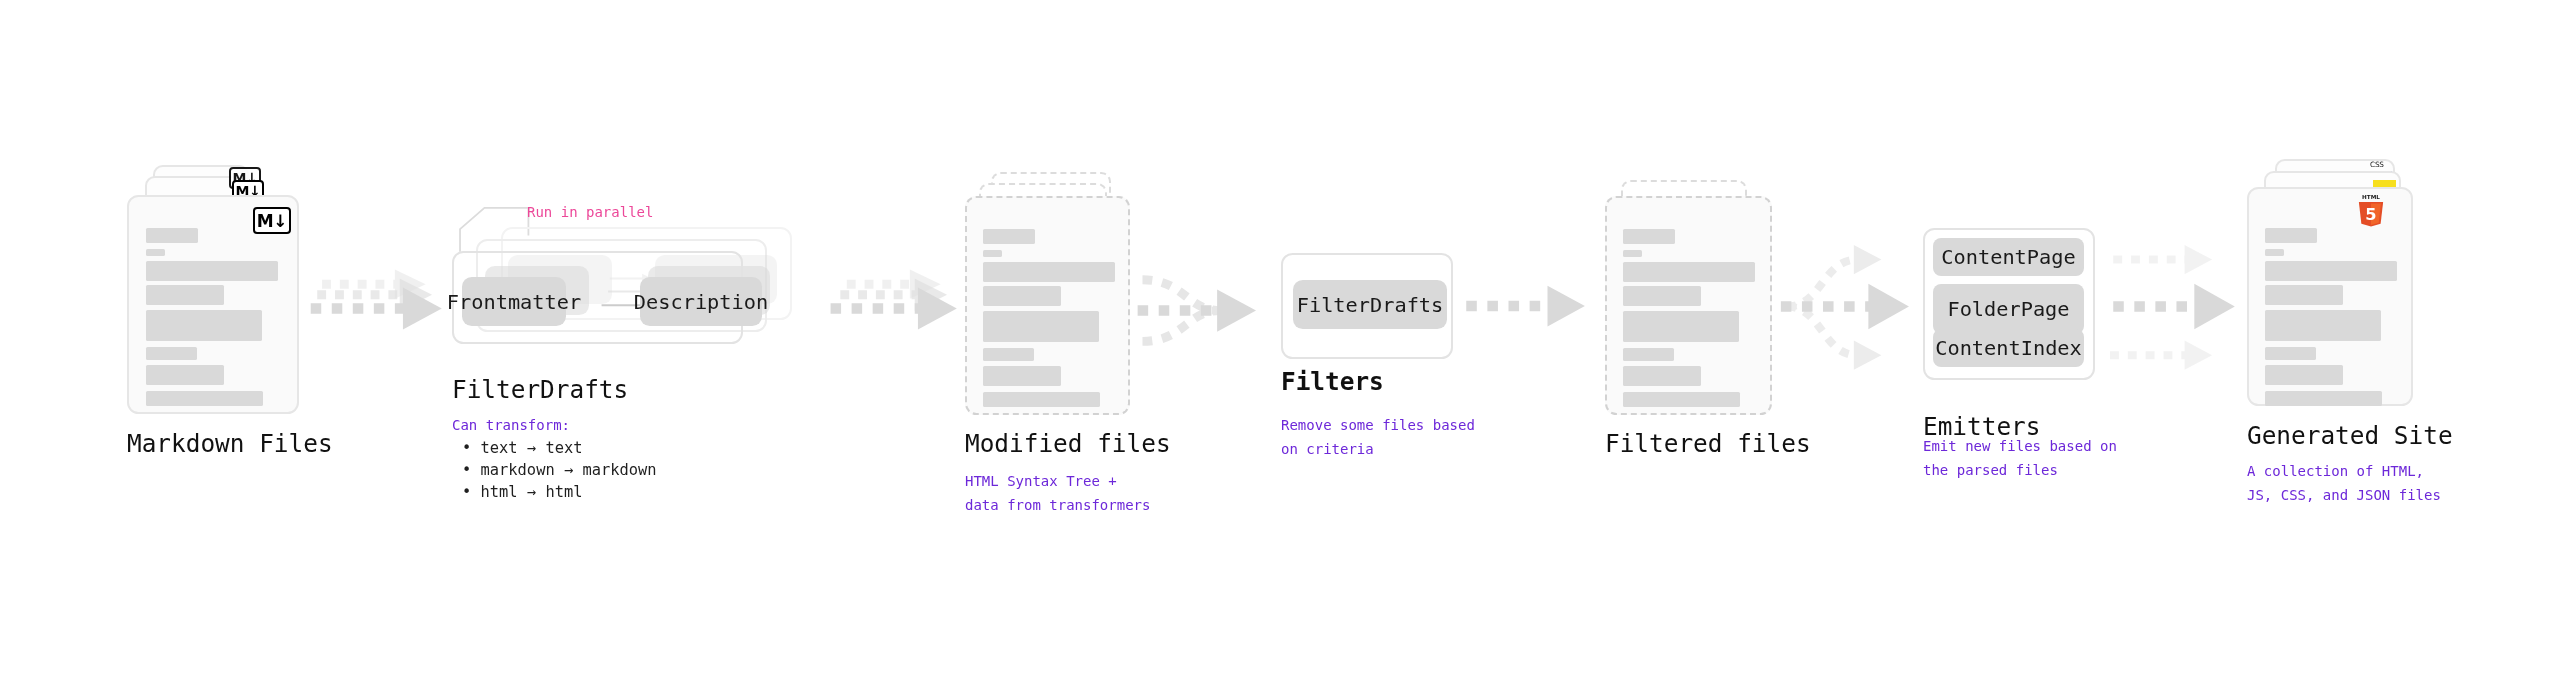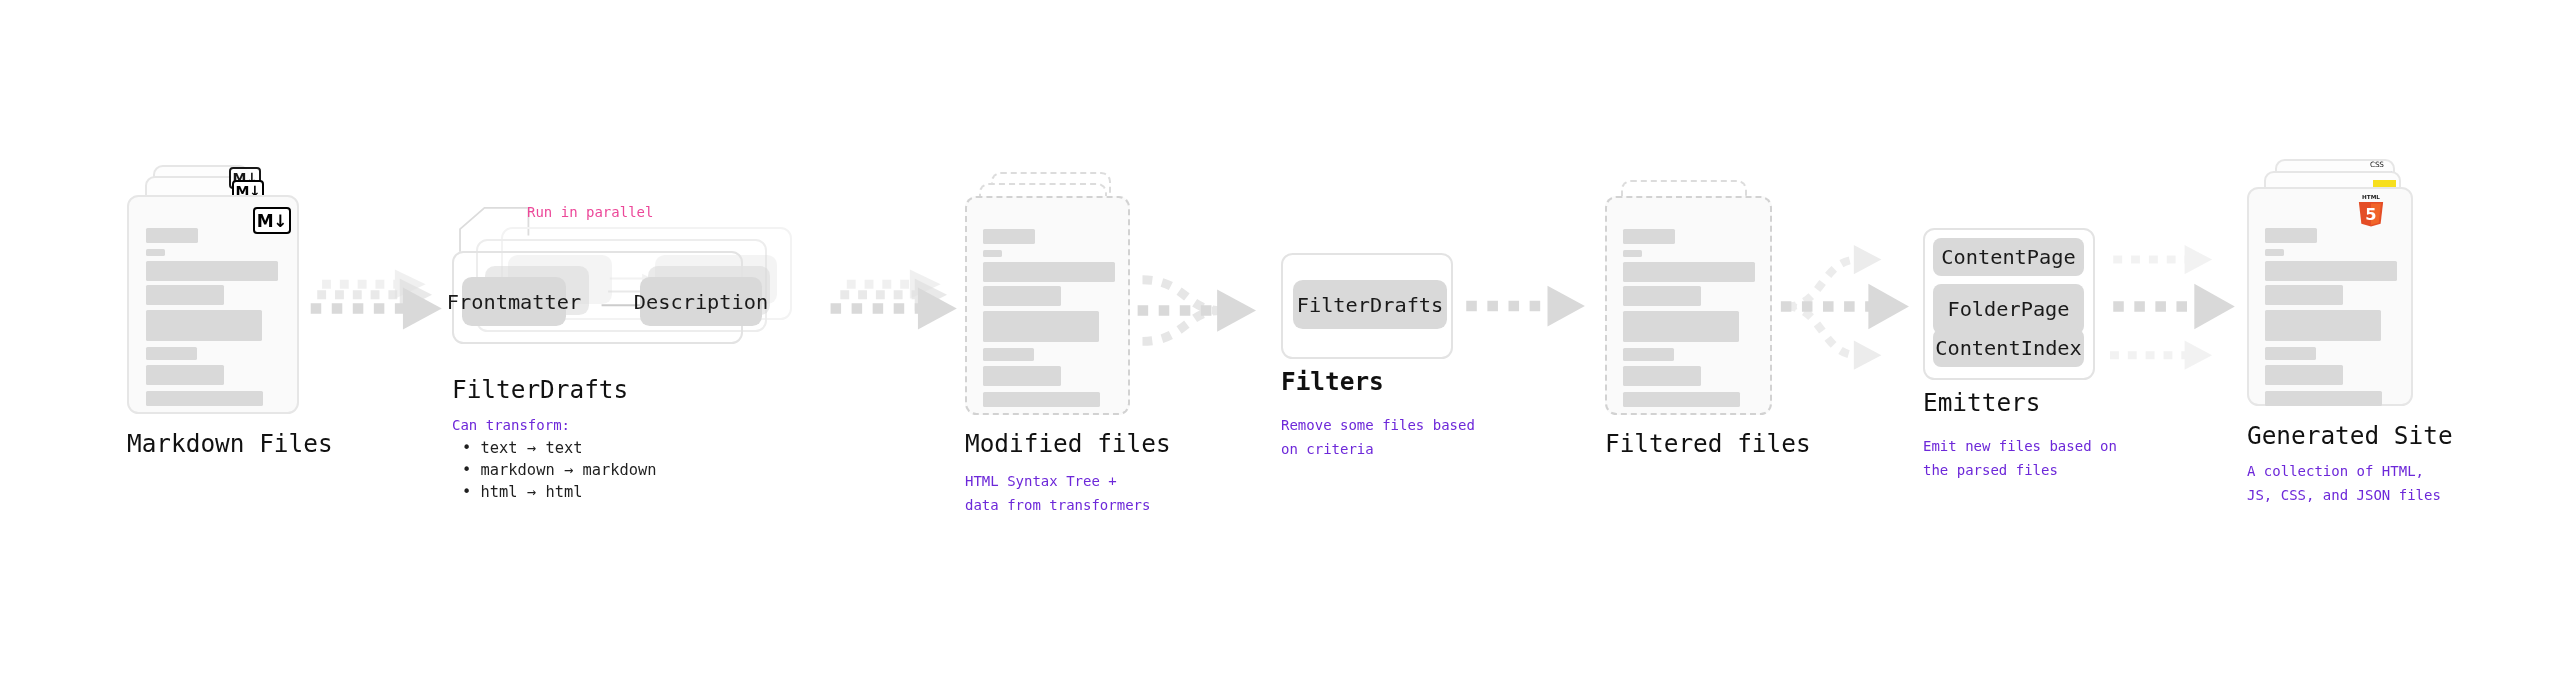--- a/index.html
+++ b/index.html
@@ -341,21 +341,21 @@
     <div class="pill" style="left:1933px; top:238px; width:151px; height:38px; border-radius:8.1px;">
         <span>ContentPage</span>
       </div>
     <div class="pill" style="left:1933px; top:284px; width:151px; height:50px; border-radius:8.1px;">
         <span>FolderPage</span>
       </div>
     <div class="pill" style="left:1933px; top:329px; width:151px; height:38px; border-radius:8.1px;">
         <span>ContentIndex</span>
       </div>
 
-    <div class="title" style="left:1923px; top:388px;">Emitters</div>
+    <div class="title" style="left:1923px; top:412px;">Emitters</div>
     <div class="sub" style="left:1923px; top:435px;">Emit new files based on
 the parsed files</div>
   </div>
 
   <svg class="arrowsvg" style="left:2110px; top:232px; width:154px; height:154px;" viewBox="0 0 190 190">
     <g opacity="0.55">
       <line x1="4" y1="34" x2="96" y2="34" stroke="#e8e8e8" stroke-width="10" stroke-dasharray="11 11"></line>
       <polygon points="92,16 126,34 92,52" fill="#e8e8e8"></polygon>
     </g>
     <g>

